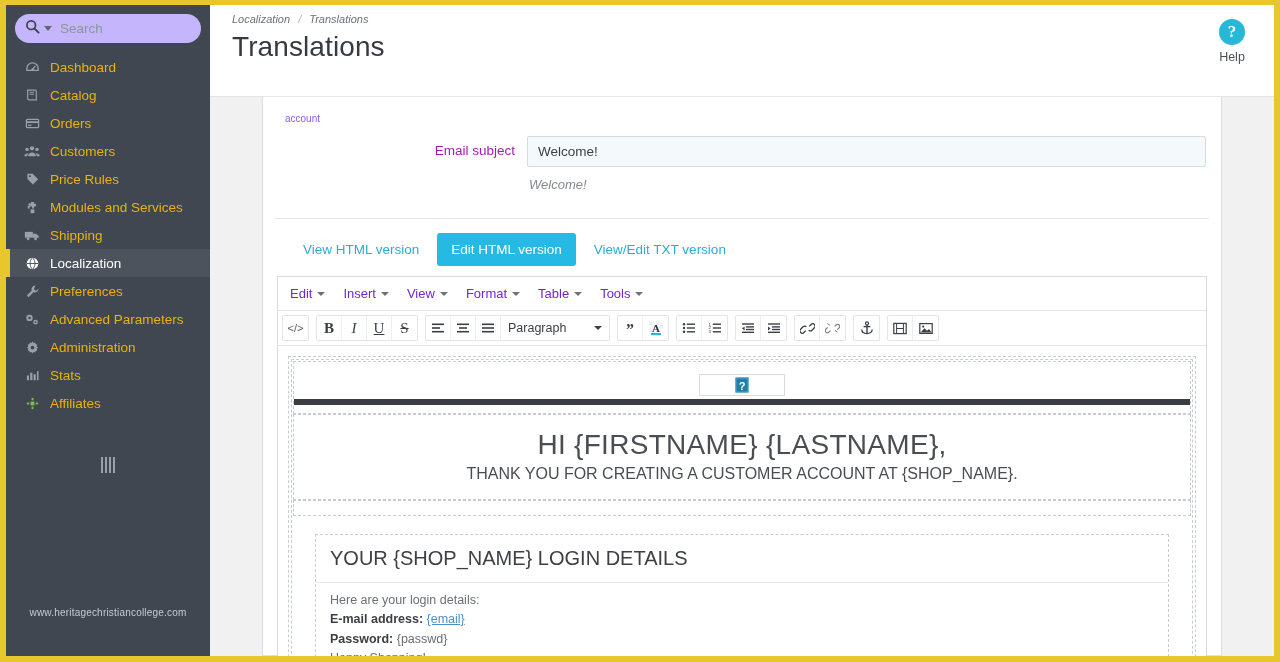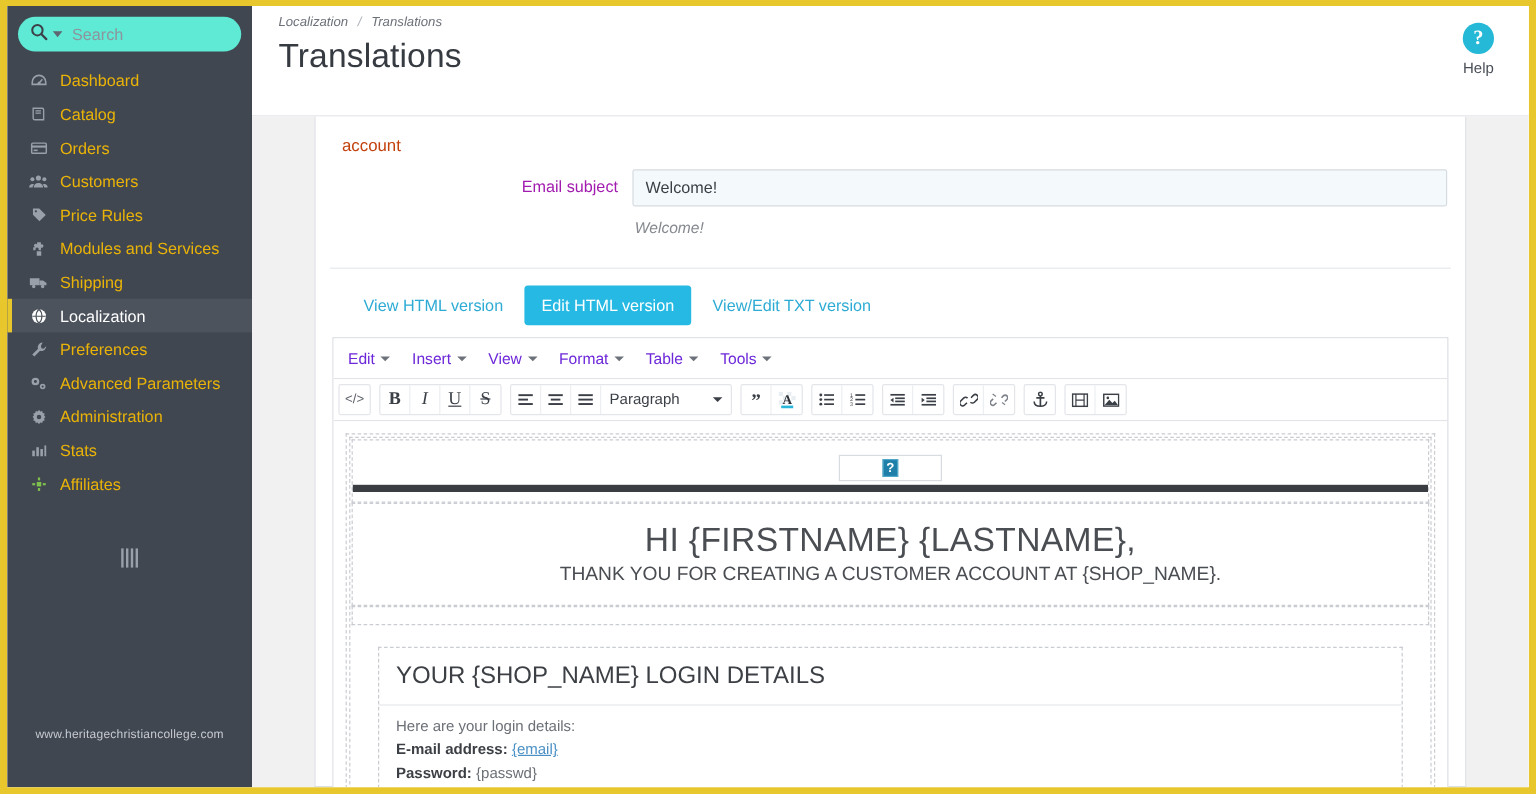--- a/index.html
+++ b/index.html
@@ -26,21 +26,21 @@
   .sidebar {
     width:204px; flex:0 0 204px;
     background:#414750;
     color:#b9bec7;
     position:relative;
     display:flex; flex-direction:column;
   }
   .search-wrap { padding:9px 9px 5px 9px; }
   .search-pill {
     display:flex; align-items:center;
-    background:#5eead4; border-radius:20px;
+    background:#c4b5fd; border-radius:20px;
     height:29px; padding:0 10px;
   }
   .search-pill svg { flex:0 0 auto; }
   .caret-dn {
     width:0;height:0;border-left:4px solid transparent;border-right:4px solid transparent;
     border-top:5px solid #5e6671; margin-left:4px; margin-right:8px;
   }
   .search-input {
     border:0; outline:0; background:transparent;
     font-family:"Liberation Sans", sans-serif;
@@ -109,21 +109,21 @@
     background:#f1f1f1; overflow:hidden; padding:0 18px;
   }
 
   .panel {
     background:#fff; border:1px solid #dcdfe4; border-top:0;
     margin:0 34px; padding:0 12px;
     height:100%;
   }
   .panel-inner { padding:10px 0 0 0; }
 
-  .form-heading { font-size:14px; color:#c2410c; padding:6px 2px 12px 10px; }
+  .form-heading { font-size:10px; color:#8b5cf6; padding:6px 2px 12px 10px; }
 
   .form-row { display:flex; align-items:flex-start; padding:0 0 0 0; }
   .form-label {
     width:252px; flex:0 0 252px; text-align:right;
     font-size:13.5px; color:#a21caf; padding:7px 12px 0 0; font-weight:400;
   }
   .form-field { flex:1 1 auto; padding-right:3px;}
   .text-input {
     width:100%; height:31px;
     border:1px solid #d6dbe0; border-radius:2px;

